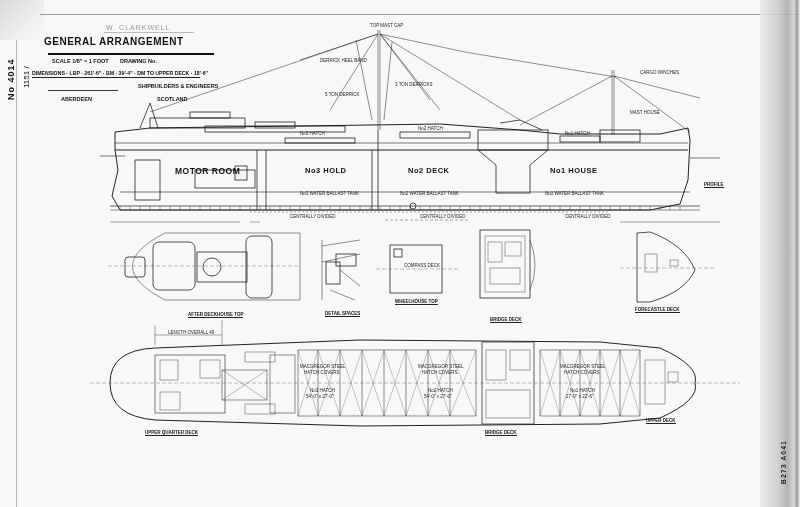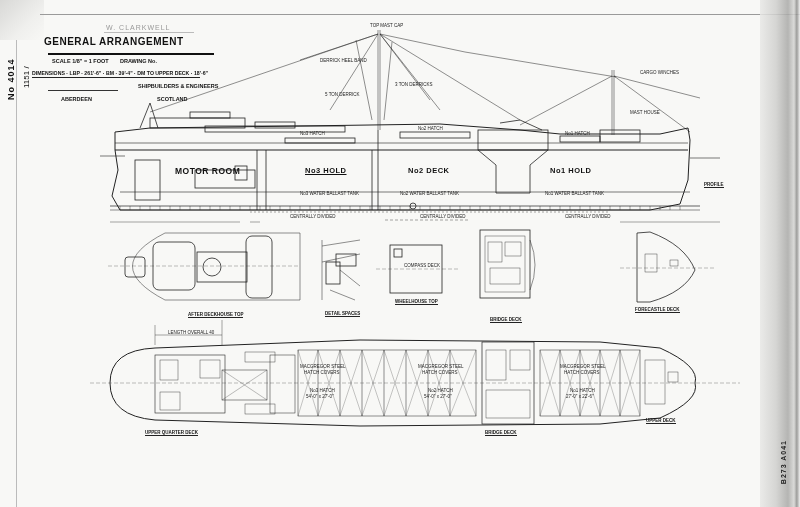--- a/index.html
+++ b/index.html
@@ -196,23 +196,23 @@
       <rect x="645" y="360" width="20" height="44" stroke-width="0.4"></rect>
       <rect x="668" y="372" width="10" height="10" stroke-width="0.4"></rect>
 
       <line x1="155" y1="335" x2="222" y2="335" stroke-width="0.4"></line>
       <line x1="155" y1="325" x2="155" y2="345" stroke-width="0.4"></line>
       <line x1="222" y1="320" x2="222" y2="345" stroke-width="0.4"></line>
     </g>
   </svg>
 
   <div class="lbl" style="left:175px;top:166px;font-size:8.5px;">MOTOR ROOM</div>
-  <div class="lbl" style="left:305px;top:166px;font-size:7.5px;text-decoration:underline;">No3 HOLD</div>
+  <div class="lbl" style="left:305px;top:166px;font-size:7.5px;">No3 HOLD</div>
   <div class="lbl" style="left:408px;top:166px;font-size:7.5px;">No2 DECK</div>
-  <div class="lbl" style="left:550px;top:166px;font-size:7.5px;">No1 HOLD</div>
+  <div class="lbl" style="left:550px;top:166px;font-size:7.5px;">No1 HOUSE</div>
   <div class="cap" style="left:704px;top:182px;">PROFILE</div>
 
   <div class="lbl-sm" style="left:300px;top:191px;">No3 WATER BALLAST TANK</div>
   <div class="lbl-sm" style="left:400px;top:191px;">No2 WATER BALLAST TANK</div>
   <div class="lbl-sm" style="left:545px;top:191px;">No1 WATER BALLAST TANK</div>
   <div class="lbl-sm" style="left:300px;top:131px;">No3 HATCH</div>
   <div class="lbl-sm" style="left:418px;top:126px;">No2 HATCH</div>
   <div class="lbl-sm" style="left:565px;top:131px;">No1 HATCH</div>
   <div class="lbl-sm" style="left:290px;top:214px;">CENTRALLY DIVIDED</div>
   <div class="lbl-sm" style="left:420px;top:214px;">CENTRALLY DIVIDED</div>

